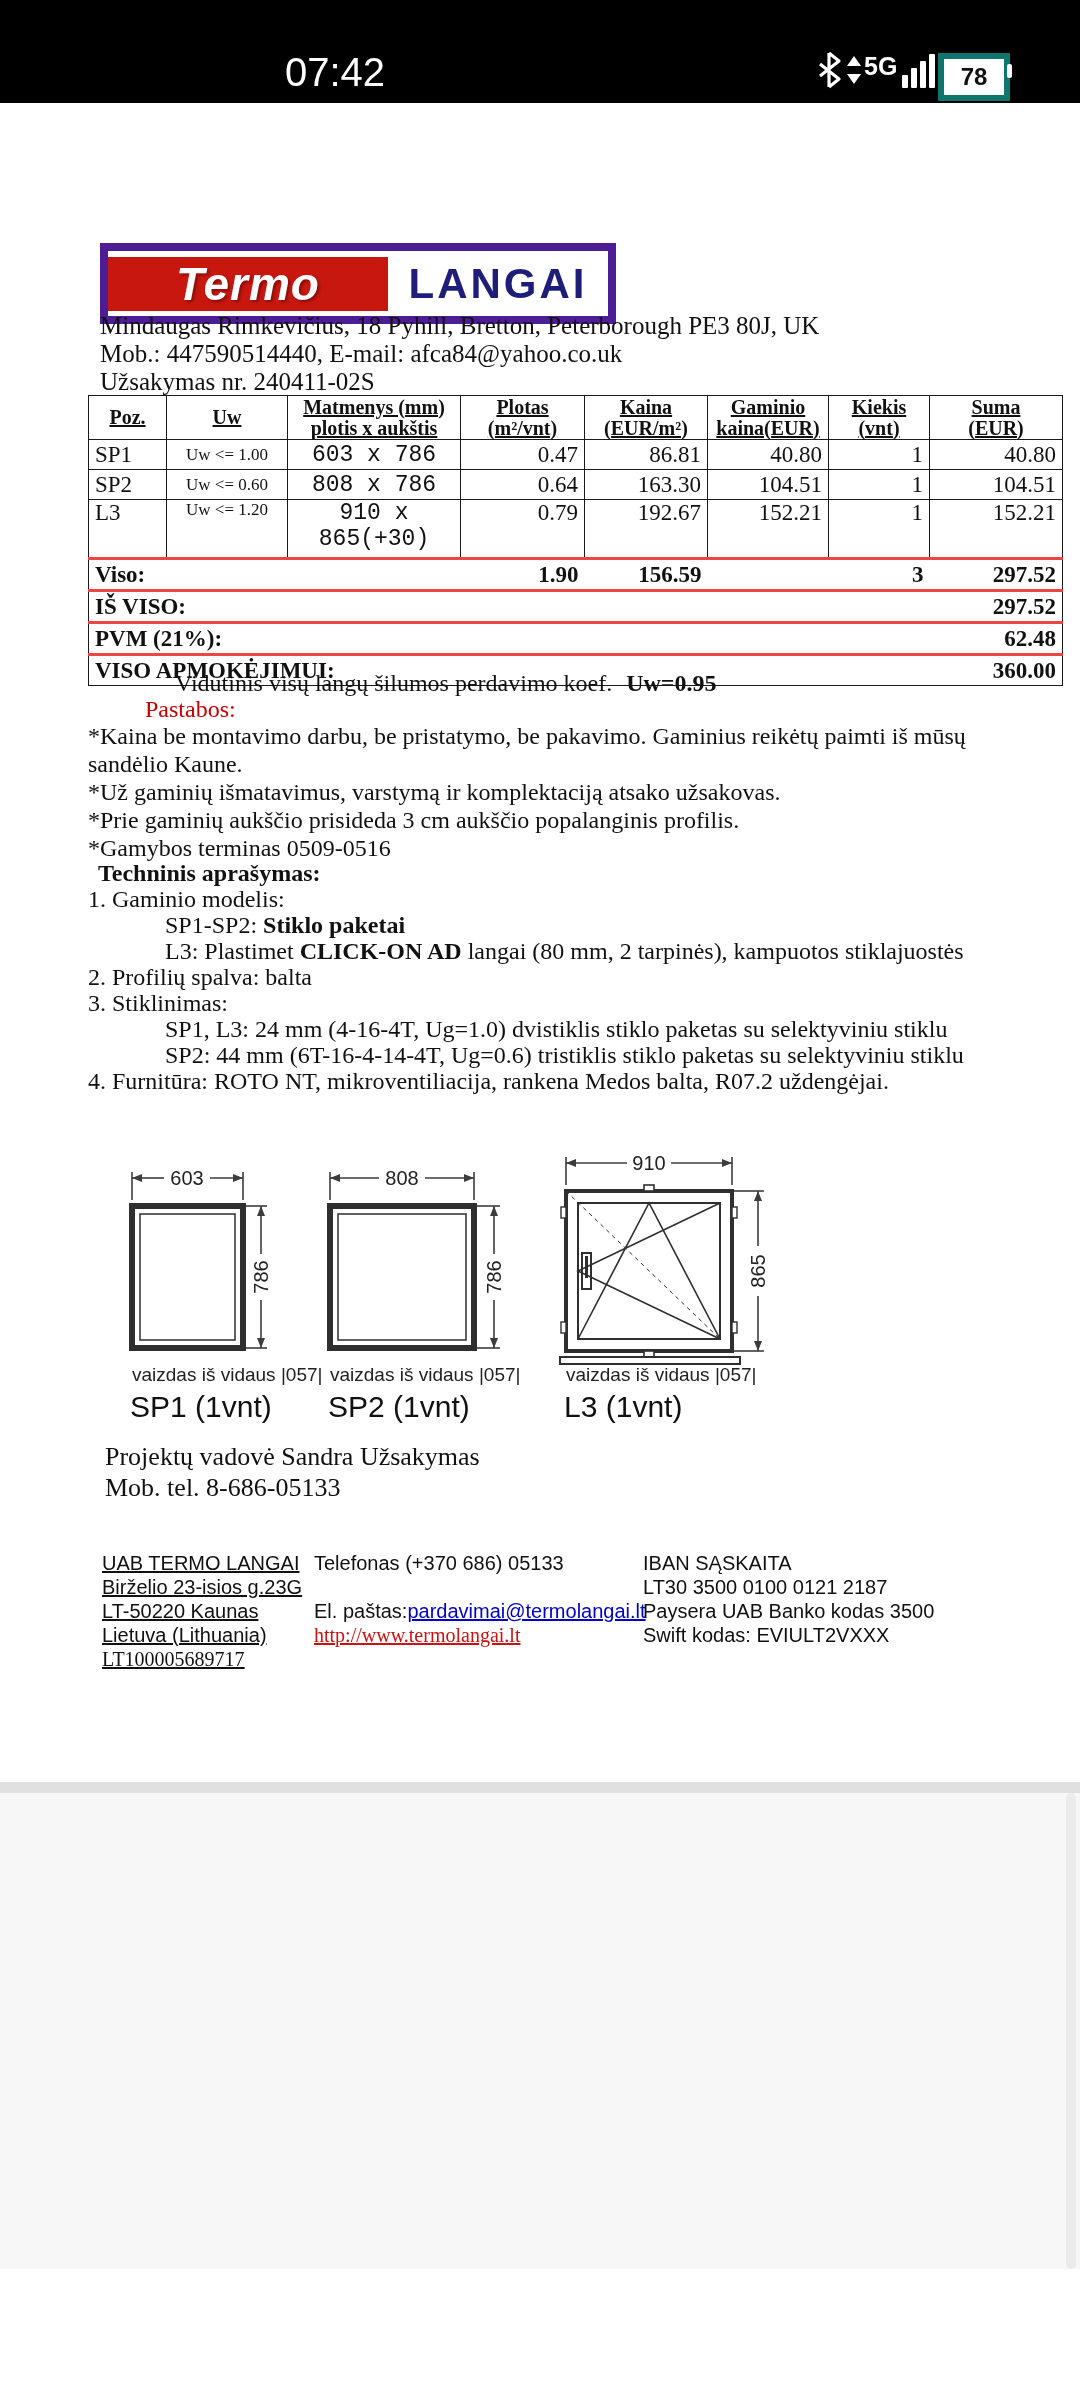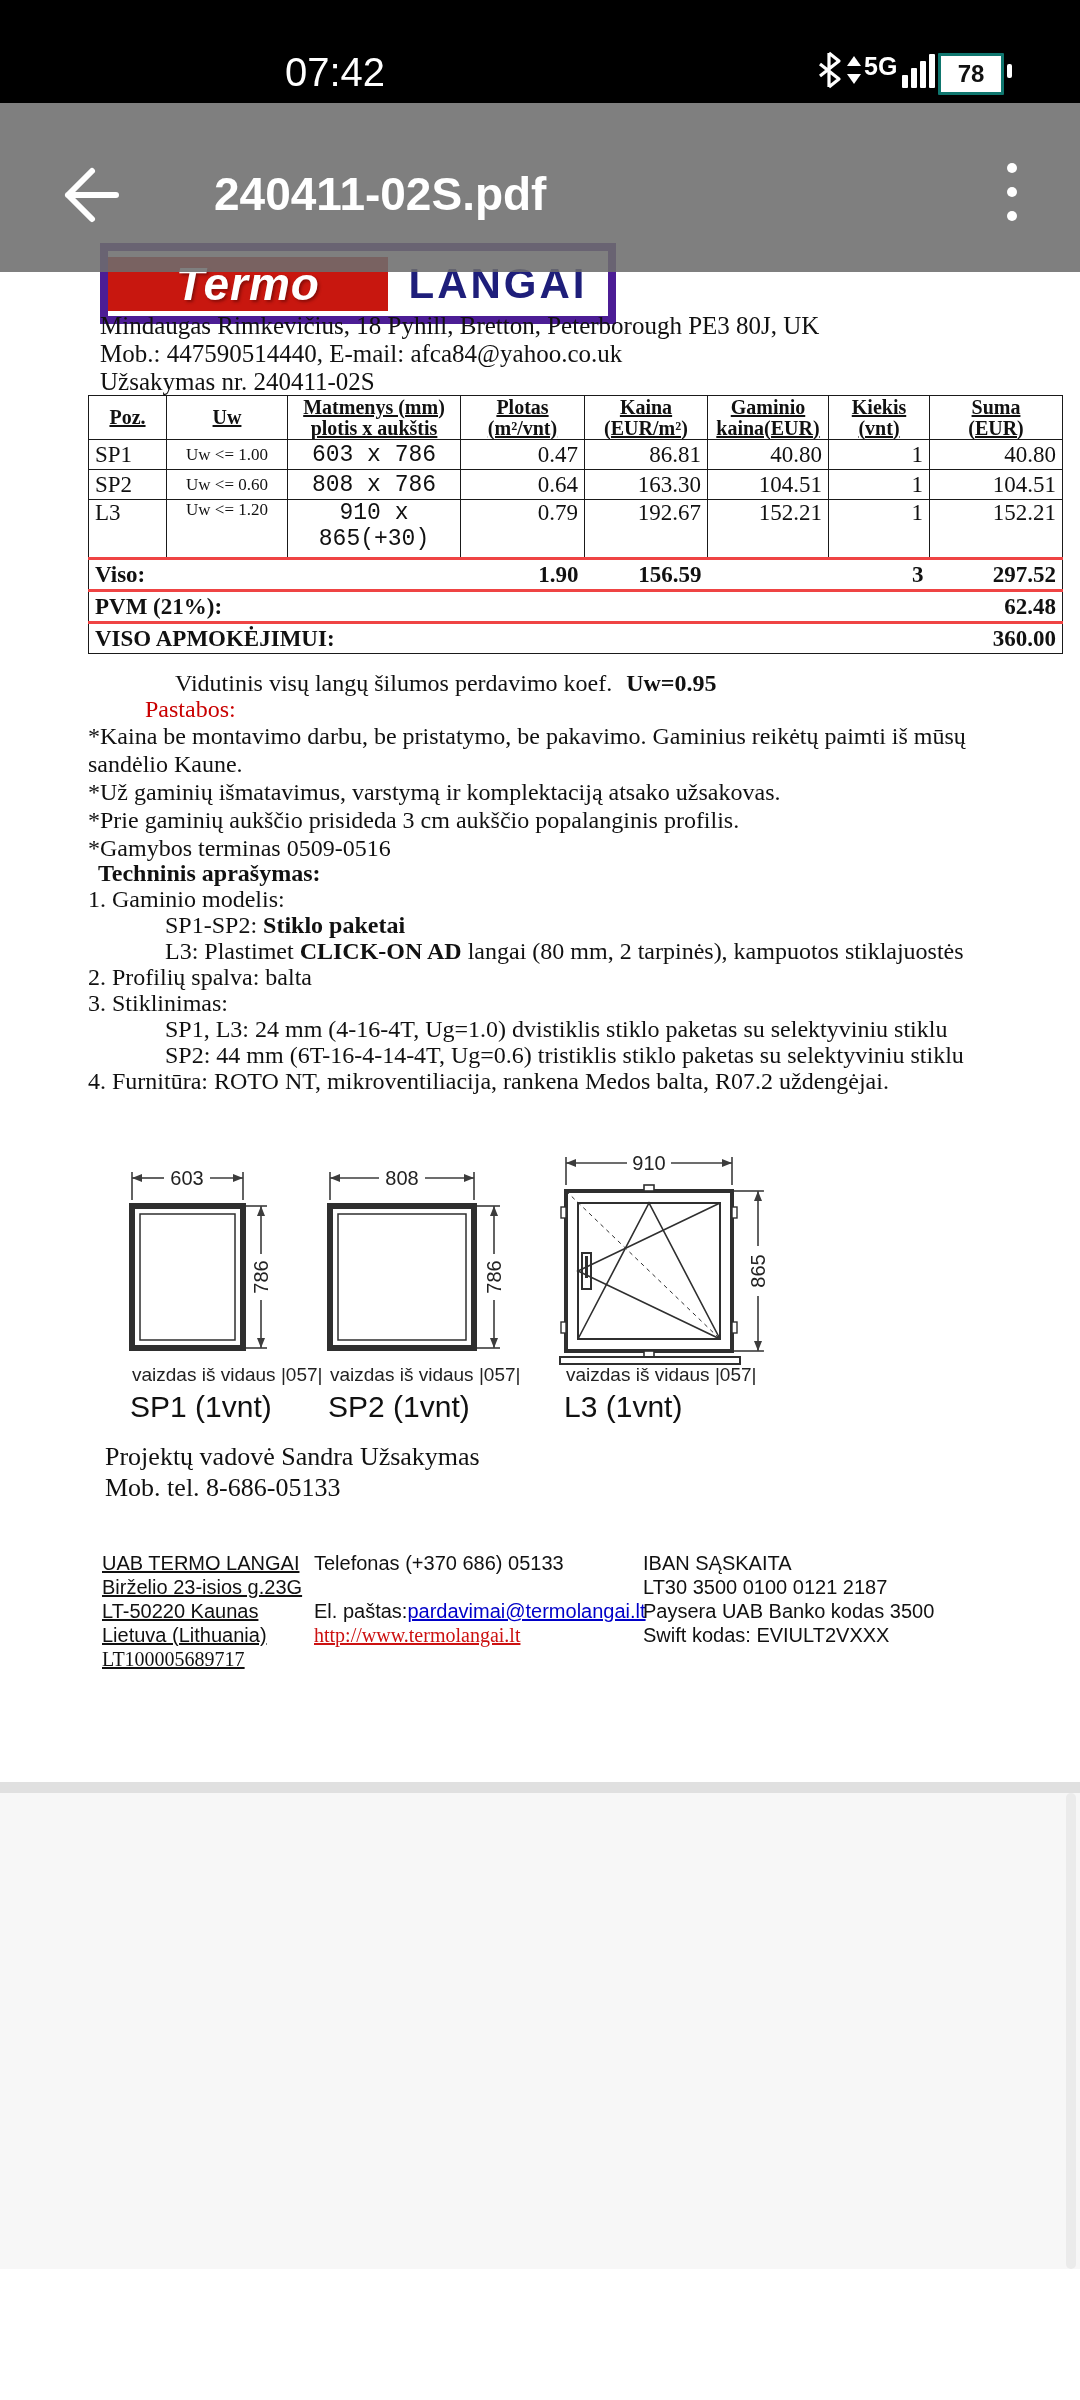--- a/index.html
+++ b/index.html
@@ -7,21 +7,21 @@
           font-family:"Liberation Sans",sans-serif;}
 
   
   .status-bar{position:absolute;left:0;top:0;width:1080px;height:122px;background:#000;}
   .status-time{position:absolute;left:260px;top:50px;width:150px;text-align:center;
                color:#fff;font-size:40px;font-weight:400;}
   .sig-bars{position:absolute;left:902px;top:54px;width:36px;height:34px;}
   .sig-bars i{position:absolute;bottom:0;width:6px;background:#fff;border-radius:1px;}
   .net-label{position:absolute;left:864px;top:52px;color:#fff;font-size:25px;font-weight:700;}
   .updown{position:absolute;left:846px;top:56px;}
-  .battery{position:absolute;left:938px;top:53px;width:60px;height:36px;border:3px solid #0f766e;
+  .battery{position:absolute;left:938px;top:53px;width:60px;height:36px;border:6px solid #0f766e;
            border-radius:1px;background:#fff;color:#111;font-size:24px;font-weight:700;
            text-align:center;line-height:36px;}
   .battery-nub{position:absolute;left:1007px;top:64px;width:5px;height:14px;background:#fff;border-radius:2px;}
 
   
   .pdf-page{position:absolute;left:0;top:103px;width:1080px;height:1680px;background:#fff;}
   .serif{font-family:"Liberation Serif",serif;}
 
   .logo{position:absolute;left:100px;top:140px;width:500px;height:65px;border:8px solid #4c1d95;
         display:flex;align-items:center;}
@@ -210,20 +210,24 @@
         <td class="num">152.21</td>
         <td class="num">1</td>
         <td class="num">152.21</td>
       </tr>
       <tr class="tot tot-sep">
         <td class="tlabel" colspan="3">Viso:</td>
         <td class="tnum">1.90</td>
         <td class="tnum">156.59</td>
         <td></td>
         <td class="tnum">3</td>
+        <td class="tnum">297.52</td>
+      </tr>
+      <tr class="tot tot-sep">
+        <td class="tlabel" colspan="7">IŠ VISO:</td>
         <td class="tnum">297.52</td>
       </tr>
       <tr class="tot tot-sep">
         <td class="tlabel" colspan="7">PVM (21%):</td>
         <td class="tnum">62.48</td>
       </tr>
       <tr class="tot tot-sep">
         <td class="tlabel" colspan="7">VISO APMOKĖJIMUI:</td>
         <td class="tnum">360.00</td>
       </tr>
@@ -366,31 +370,20 @@
       <div>LT30 3500 0100 0121 2187</div>
       <div>Paysera UAB Banko kodas 3500</div>
       <div>Swift kodas: EVIULT2VXXX</div>
     </div>
   </div>
 
   <div class="page-gap-divider"></div>
   <div class="page-bg"></div>
   <div class="scrollbar"></div>
 
-  <div class="app-bar">
-    <svg class="back-btn" viewBox="0 0 64 64">
-      <path d="M34 8 L10 32 L34 56 M10 32 L58 32" stroke="#fff" stroke-width="6" fill="none" stroke-linecap="round" stroke-linejoin="round"></path>
-    </svg>
-    <div class="app-title">240411-02S.pdf</div>
-    <div class="menu-btn">
-      <i style="top:4px;"></i>
-        <i style="top:28px;"></i>
-        <i style="top:52px;"></i>
-    </div>
-  </div>
 
   <div class="nav-bar">
     
     
     
   </div>
 
 </div>
 
 </body></html>

